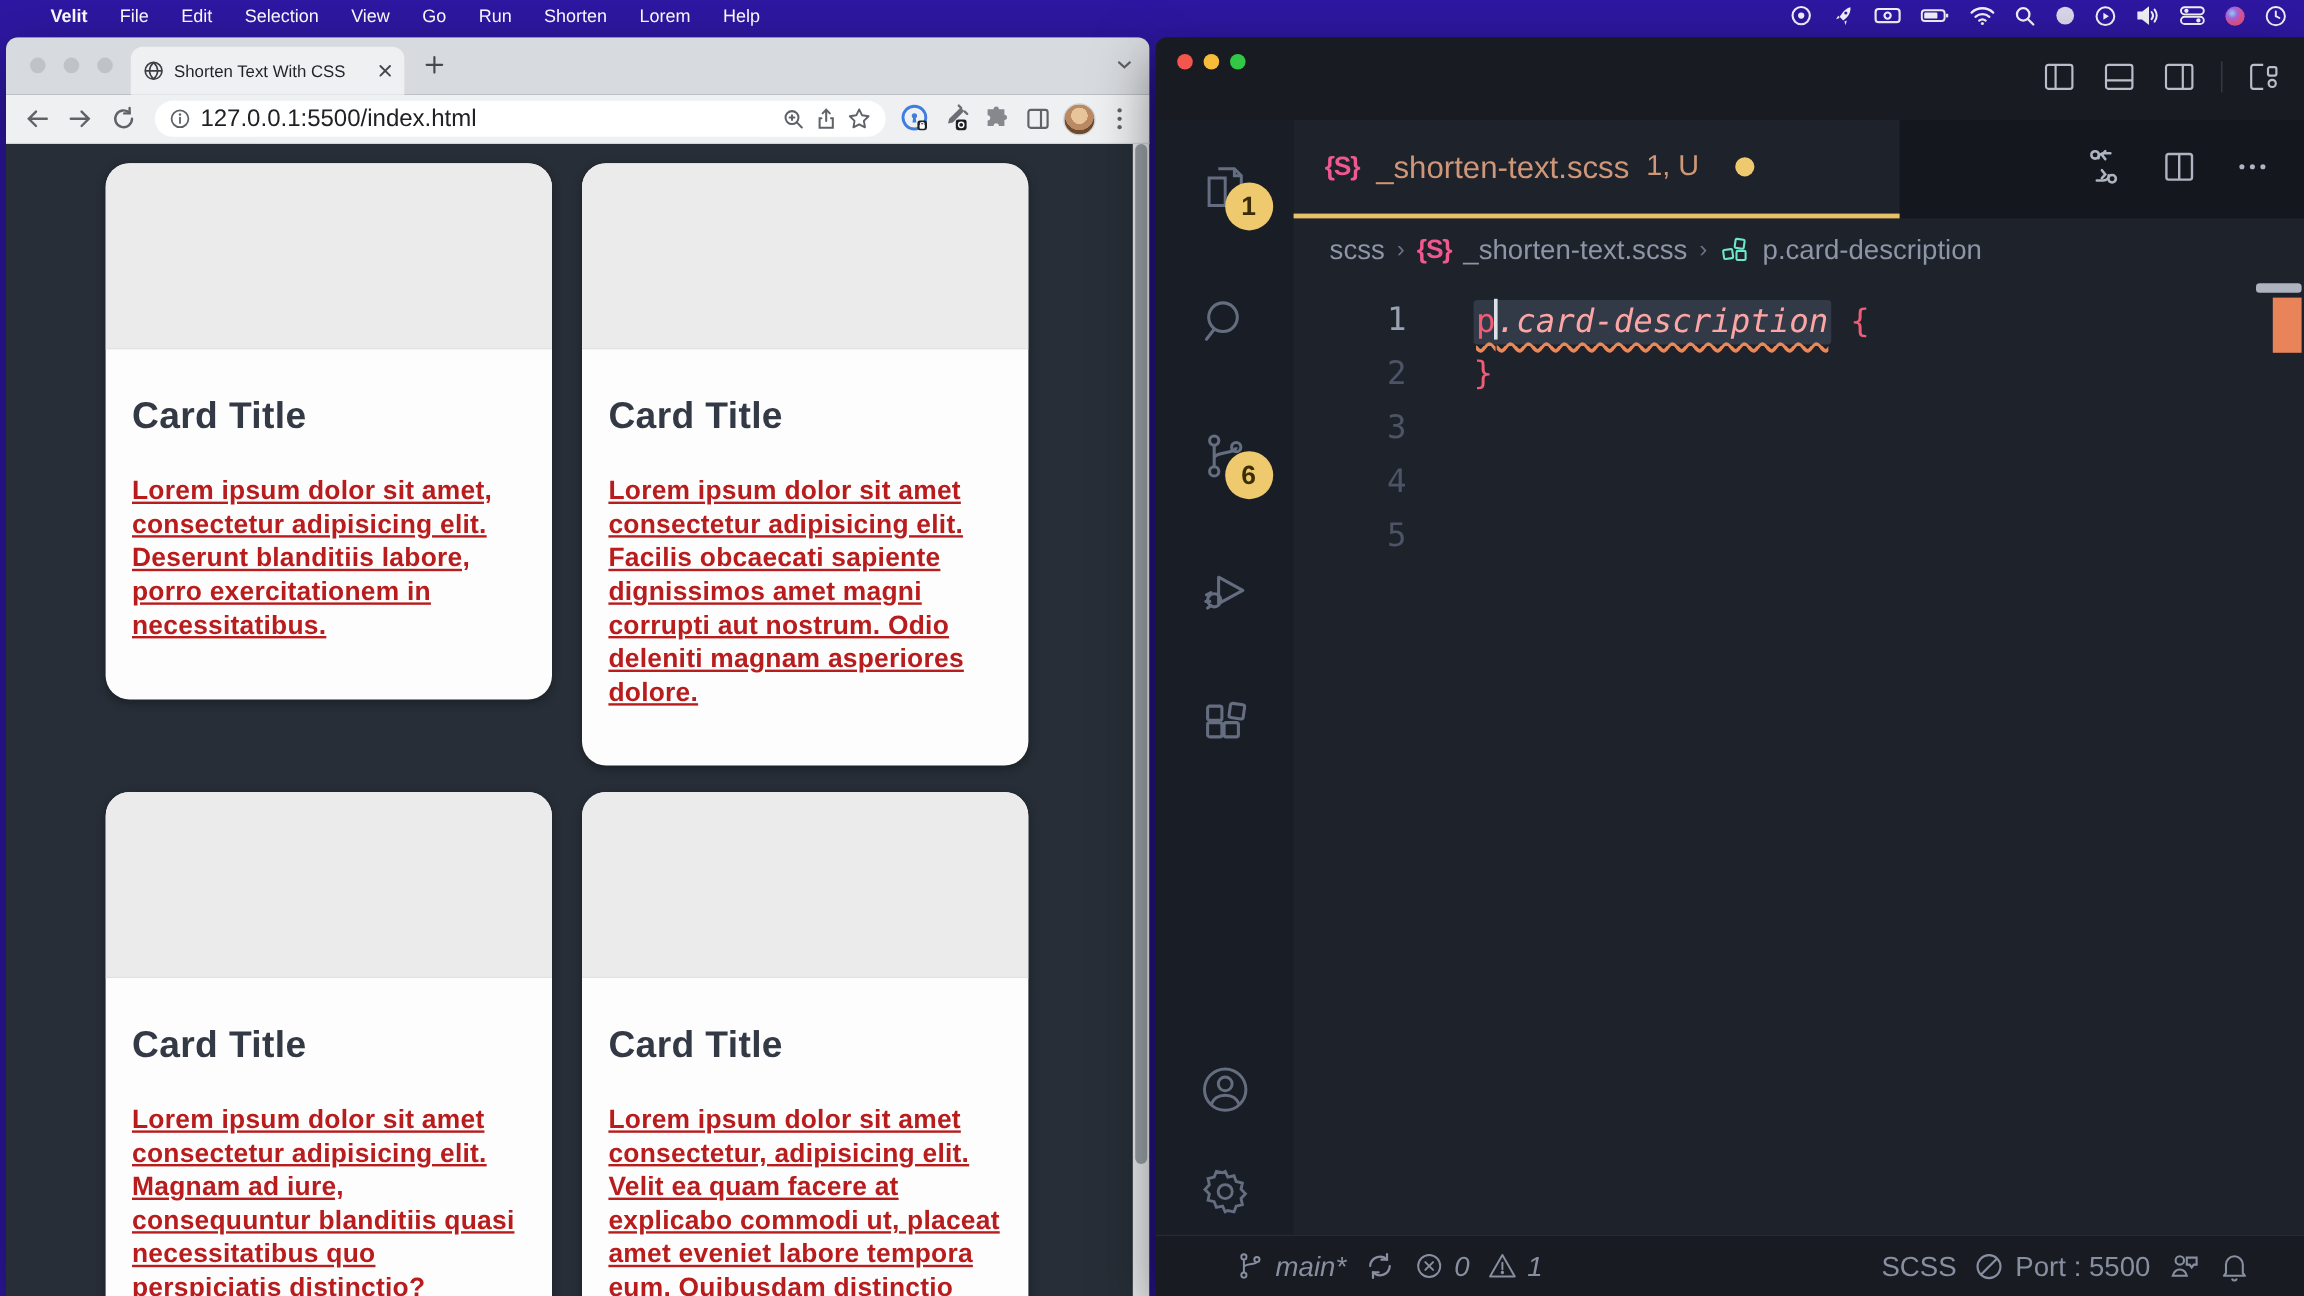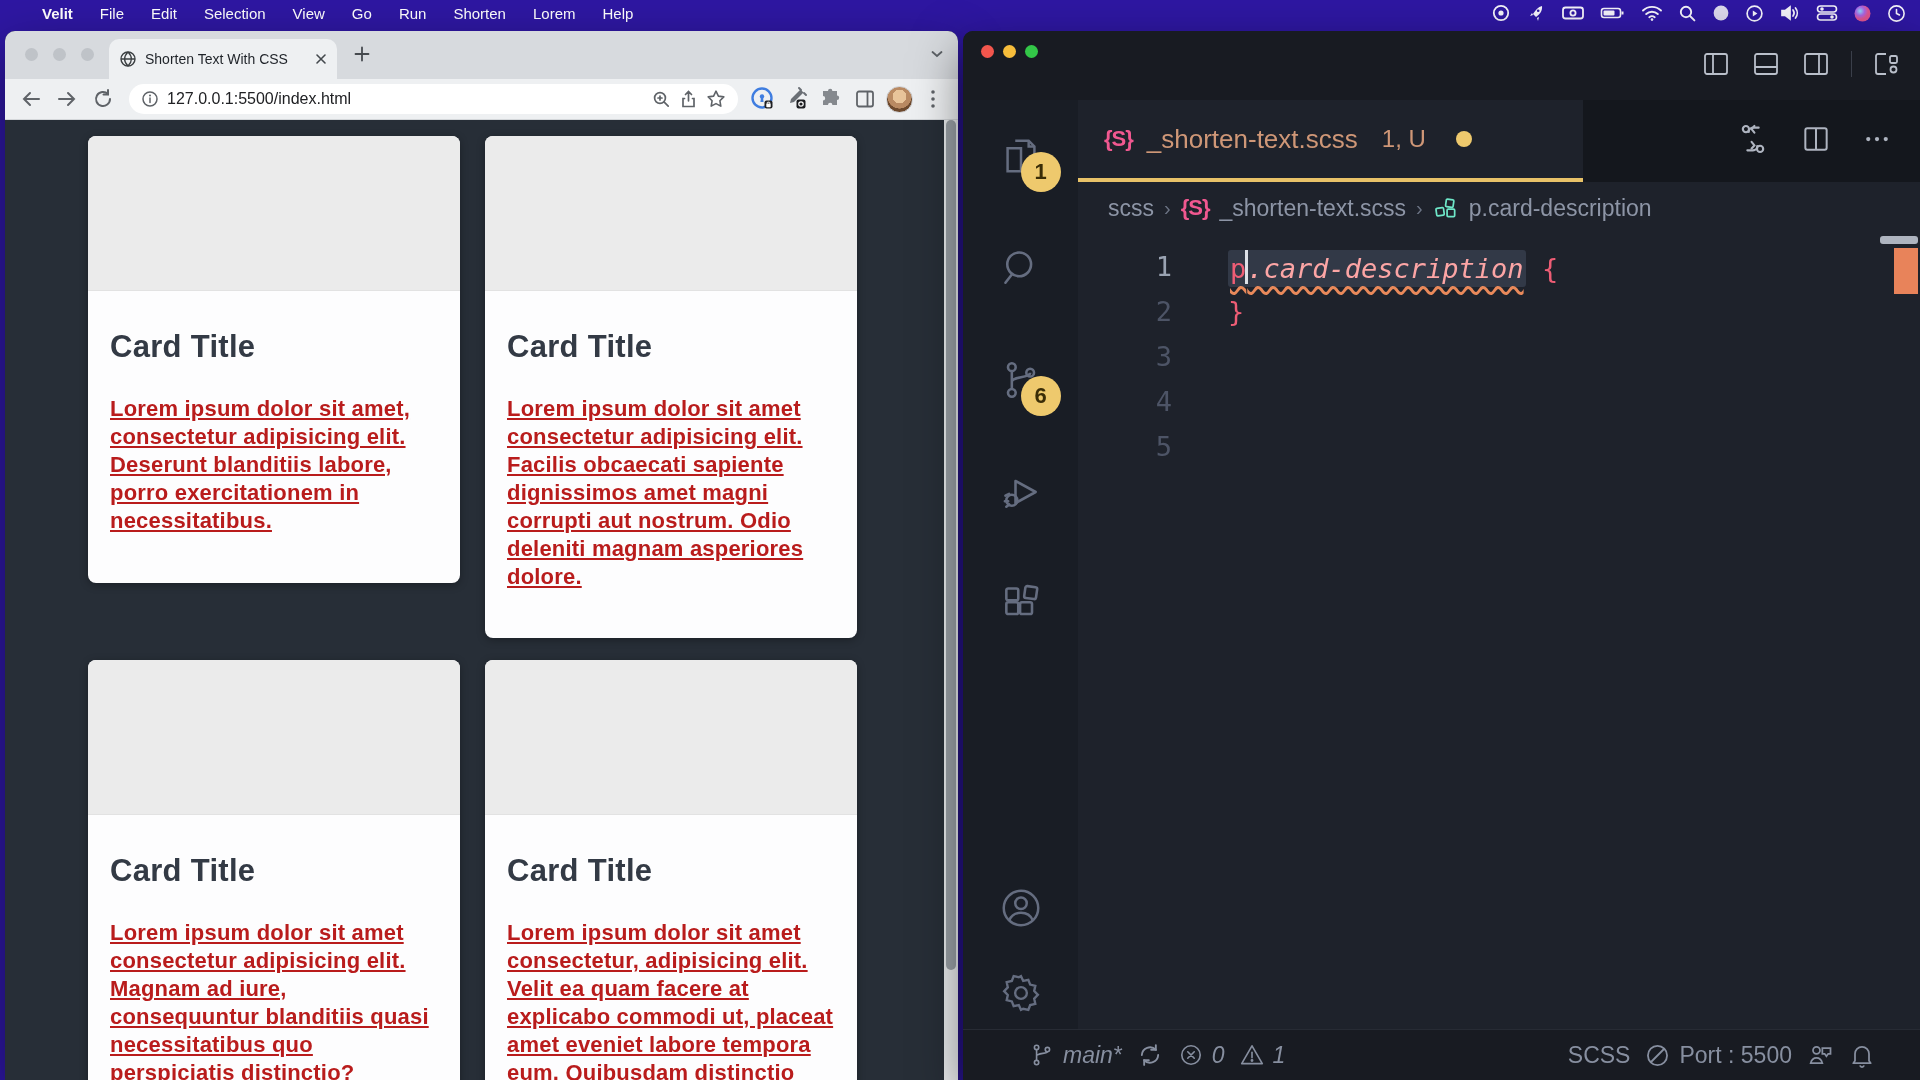--- a/index.html
+++ b/index.html
@@ -19,27 +19,27 @@
   #browser { position:absolute; left:5px; top:31px; width:953px; height:1049px; border-radius:10px 10px 0 0; overflow:hidden; box-shadow:0 18px 50px rgba(0,0,0,.45); background:#272e37; }
   #tabstrip { position:relative; height:48px; background:#d7dade; }
   .winctl { position:absolute; top:17px; width:13px; height:13px; border-radius:50%; background:#bfc3c8; }
   #btab { position:absolute; left:104px; top:8px; width:228px; height:40px; background:#eef0f2; border-radius:10px 10px 0 0; display:flex; align-items:center; padding:0 10px; gap:8px; }
   #btab .title { font-size:14px; color:#1f2329; white-space:nowrap; overflow:hidden; flex:1; }
   #newtab { position:absolute; left:348px; top:14px; color:#45494e; }
   #tabchev { position:absolute; right:14px; top:18px; color:#5c6166; }
   #btoolbar { height:41px; background:#eef0f2; border-bottom:1px solid #d4d7da; display:flex; align-items:center; padding:0 10px; gap:4px; }
   .navic { width:32px; height:32px; border-radius:50%; display:flex; align-items:center; justify-content:center; color:#5f6368; }
   #urlpill { flex:1; height:30px; background:#ffffff; border-radius:15px; display:flex; align-items:center; padding:0 12px; gap:8px; margin:0 6px; color:#5f6368; }
-  #urlpill .url { font-size:16px; color:#202124; flex:1; white-space:nowrap; }
+  #urlpill .url { font-size:20px; color:#202124; flex:1; white-space:nowrap; }
   .extic { width:30px; height:30px; display:flex; align-items:center; justify-content:center; color:#5f6368; position:relative; }
   #avatar { width:27px; height:27px; border-radius:50%; background:radial-gradient(circle at 50% 38%, #e8c49a 0 34%, #b98a63 35% 60%, #6e4a2e 61% 100%); border:1px solid #d0d3d7; }
 
   #bcontent { position:absolute; left:0; top:89px; width:953px; height:960px; background:#272e37; overflow:hidden; }
   #cardgrid { position:absolute; left:83px; top:16px; width:770px; display:grid; grid-template-columns:372px 372px; column-gap:25px; row-gap:22px; align-items:start; }
-  .card { background:#fdfdfe; border-radius:8px; overflow:hidden; box-shadow:0 2px 8px rgba(0,0,0,.3); }
+  .card { background:#fdfdfe; border-radius:20px; overflow:hidden; box-shadow:0 2px 8px rgba(0,0,0,.3); }
   .card .ph { height:155px; background:#ebebeb; border-bottom:1px solid #e2e2e2; }
   .card .cbody { padding:38px 22px 40px; }
   .card h2 { font-size:31px; letter-spacing:.3px; color:#333a45; margin-bottom:30px; font-weight:bold; }
   .card p { font-size:22px; line-height:28px; font-weight:600; color:#b91c1c; letter-spacing:.2px;text-decoration:underline; }
   .card.h1 { height:447px; } .card.h2x { height:502px; }
   #bscroll { position:absolute; right:0; top:0; width:14px; height:960px; background:#e9ebed; }
   #bthumb { position:absolute; left:2px; top:0; width:10px; height:850px; border-radius:5px; background:#9aa0a6; }
 
   
   #vscode { position:absolute; left:963px; top:31px; width:957px; height:1049px; border-radius:10px 0 0 0; background:#1e222b; overflow:hidden; box-shadow:0 18px 50px rgba(0,0,0,.5); }
@@ -52,21 +52,21 @@
   #vmain { position:absolute; left:0; top:69px; right:0; bottom:51px; display:flex; }
   #activitybar { width:115px; background:#191d25; display:flex; flex-direction:column; align-items:center; padding-top:28px; color:#656d80; position:relative; }
   .actic { position:relative; width:56px; height:56px; display:flex; align-items:center; justify-content:center; margin-bottom:56px; }
   .badge { position:absolute; right:-12px; bottom:-8px; min-width:40px; height:40px; border-radius:50%; background:#eec96d; color:#3a2d07; font-size:22px; font-weight:bold; display:flex; align-items:center; justify-content:center; }
   #actbottom { position:absolute; bottom:14px; display:flex; flex-direction:column; align-items:center; gap:40px; color:#656d80; }
 
   #editorcol { flex:1; display:flex; flex-direction:column; background:#1e222b; position:relative; }
   #vtabbar { height:82px; background:#14171d; display:flex; position:relative; }
   #vtab { width:505px; height:82px; background:#1e222b; border-bottom:4px solid #e8c268; display:flex; align-items:center; padding:0 26px; gap:14px; }
   #vtab .fname { font-size:26px; color:#cf9777; white-space:nowrap; }
-  #vtab .deco { font-size:24px; color:#cf9777; margin-left:10px;text-align:center; }
+  #vtab .deco { font-size:24px; color:#cf9777; margin-left:0;text-align:center; }
   #vtab .dot { width:16px; height:16px; border-radius:50%; background:#eec96d; margin-left:16px; }
   #vtabicons { position:absolute; right:28px; top:22px; display:flex; gap:30px; color:#aeb4c0; }
   #breadcrumbs { height:52px; display:flex; align-items:center; padding-left:30px; gap:10px; color:#8d95a6; font-size:23px; white-space:nowrap; overflow:hidden; }
   #breadcrumbs .sep { color:#6b7384; font-size:20px; }
   .sassic { color:#f15890; font-weight:bold; font-size:22px; letter-spacing:-1px; }
 
   #codearea { position:relative; flex:1; font-family:"DejaVu Sans Mono", monospace; font-size:27px; padding-top:10px; }
   .cline { display:flex; height:45px; align-items:center; }
   .gut { width:94px; text-align:right; color:#4d5466; flex:none; }
   .gut.active { color:#9aa3b2; }

